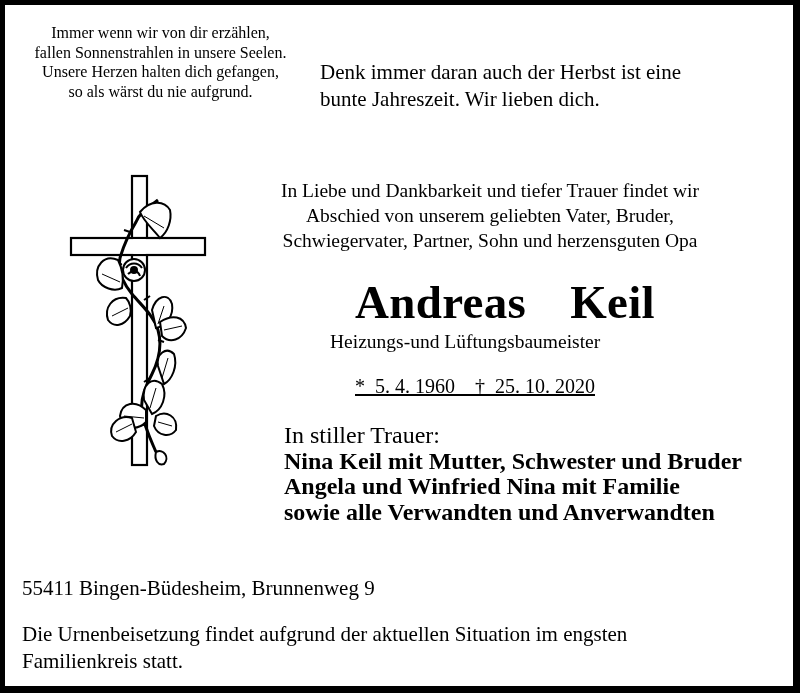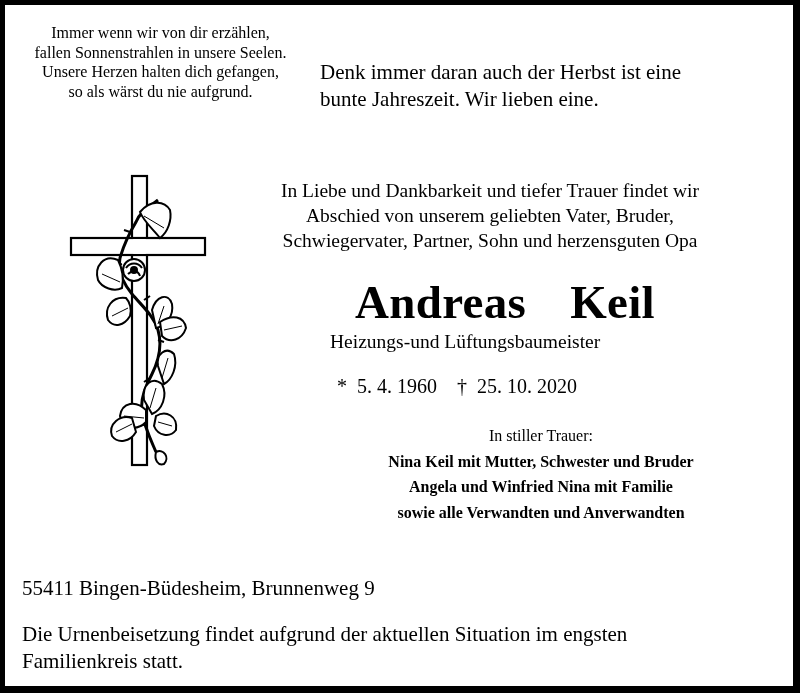--- a/index.html
+++ b/index.html
@@ -29,26 +29,26 @@
   .name {
     left: 330px; top: 274px; width: 350px;
     font-size: 47px; font-weight: bold; line-height: 56px; text-align: center;
     letter-spacing: 0.3px; word-spacing: 10px;
   }
   .profession {
     left: 330px; top: 330px; width: 350px;
     font-size: 19.5px; line-height: 24px; text-align: left;
   }
   .dates {
-    left: 337px; top: 373px; width: 330px;
-    font-size: 20px; line-height: 26px; white-space: pre;
+    left: 355px; top: 373px; width: 330px;
+    font-size: 20px; line-height: 26px; white-space: pre; text-decoration: underline;
   }
   .mourners {
-    left: 306px; top: 423px; width: 470px;
-    font-size: 16px; line-height: 25.5px; text-align: center;
+    left: 284px; top: 423px; width: 470px;
+    font-size: 24px; line-height: 25.5px;
   }
   .mourners .bold { font-weight: bold; }
   .address {
     left: 22px; top: 575px; width: 700px;
     font-size: 21px; line-height: 26px;
   }
   .notice {
     left: 22px; top: 621px; width: 720px;
     font-size: 21px; line-height: 27px;
   }
@@ -61,21 +61,21 @@
 
 <div class="abs serif poem-left">
   <div>Immer wenn wir von dir erzählen,</div>
   <div>fallen Sonnenstrahlen in unsere Seelen.</div>
   <div>Unsere Herzen halten dich gefangen,</div>
   <div>so als wärst du nie aufgrund.</div>
 </div>
 
 <div class="abs serif poem-right">
   <div>Denk immer daran auch der Herbst ist eine</div>
-  <div>bunte Jahreszeit. Wir lieben eine.</div>
+  <div>bunte Jahreszeit. Wir lieben dich.</div>
 </div>
 
 <div class="abs cross-wrap">
   <svg width="160" height="300" viewBox="0 0 160 300" xmlns="http://www.w3.org/2000/svg">
 
     <g fill="#fff" stroke="#000" stroke-width="2.2">
       <rect x="72" y="6" width="15" height="289"></rect>
       <rect x="11" y="68" width="134" height="17"></rect>
     </g>
 

